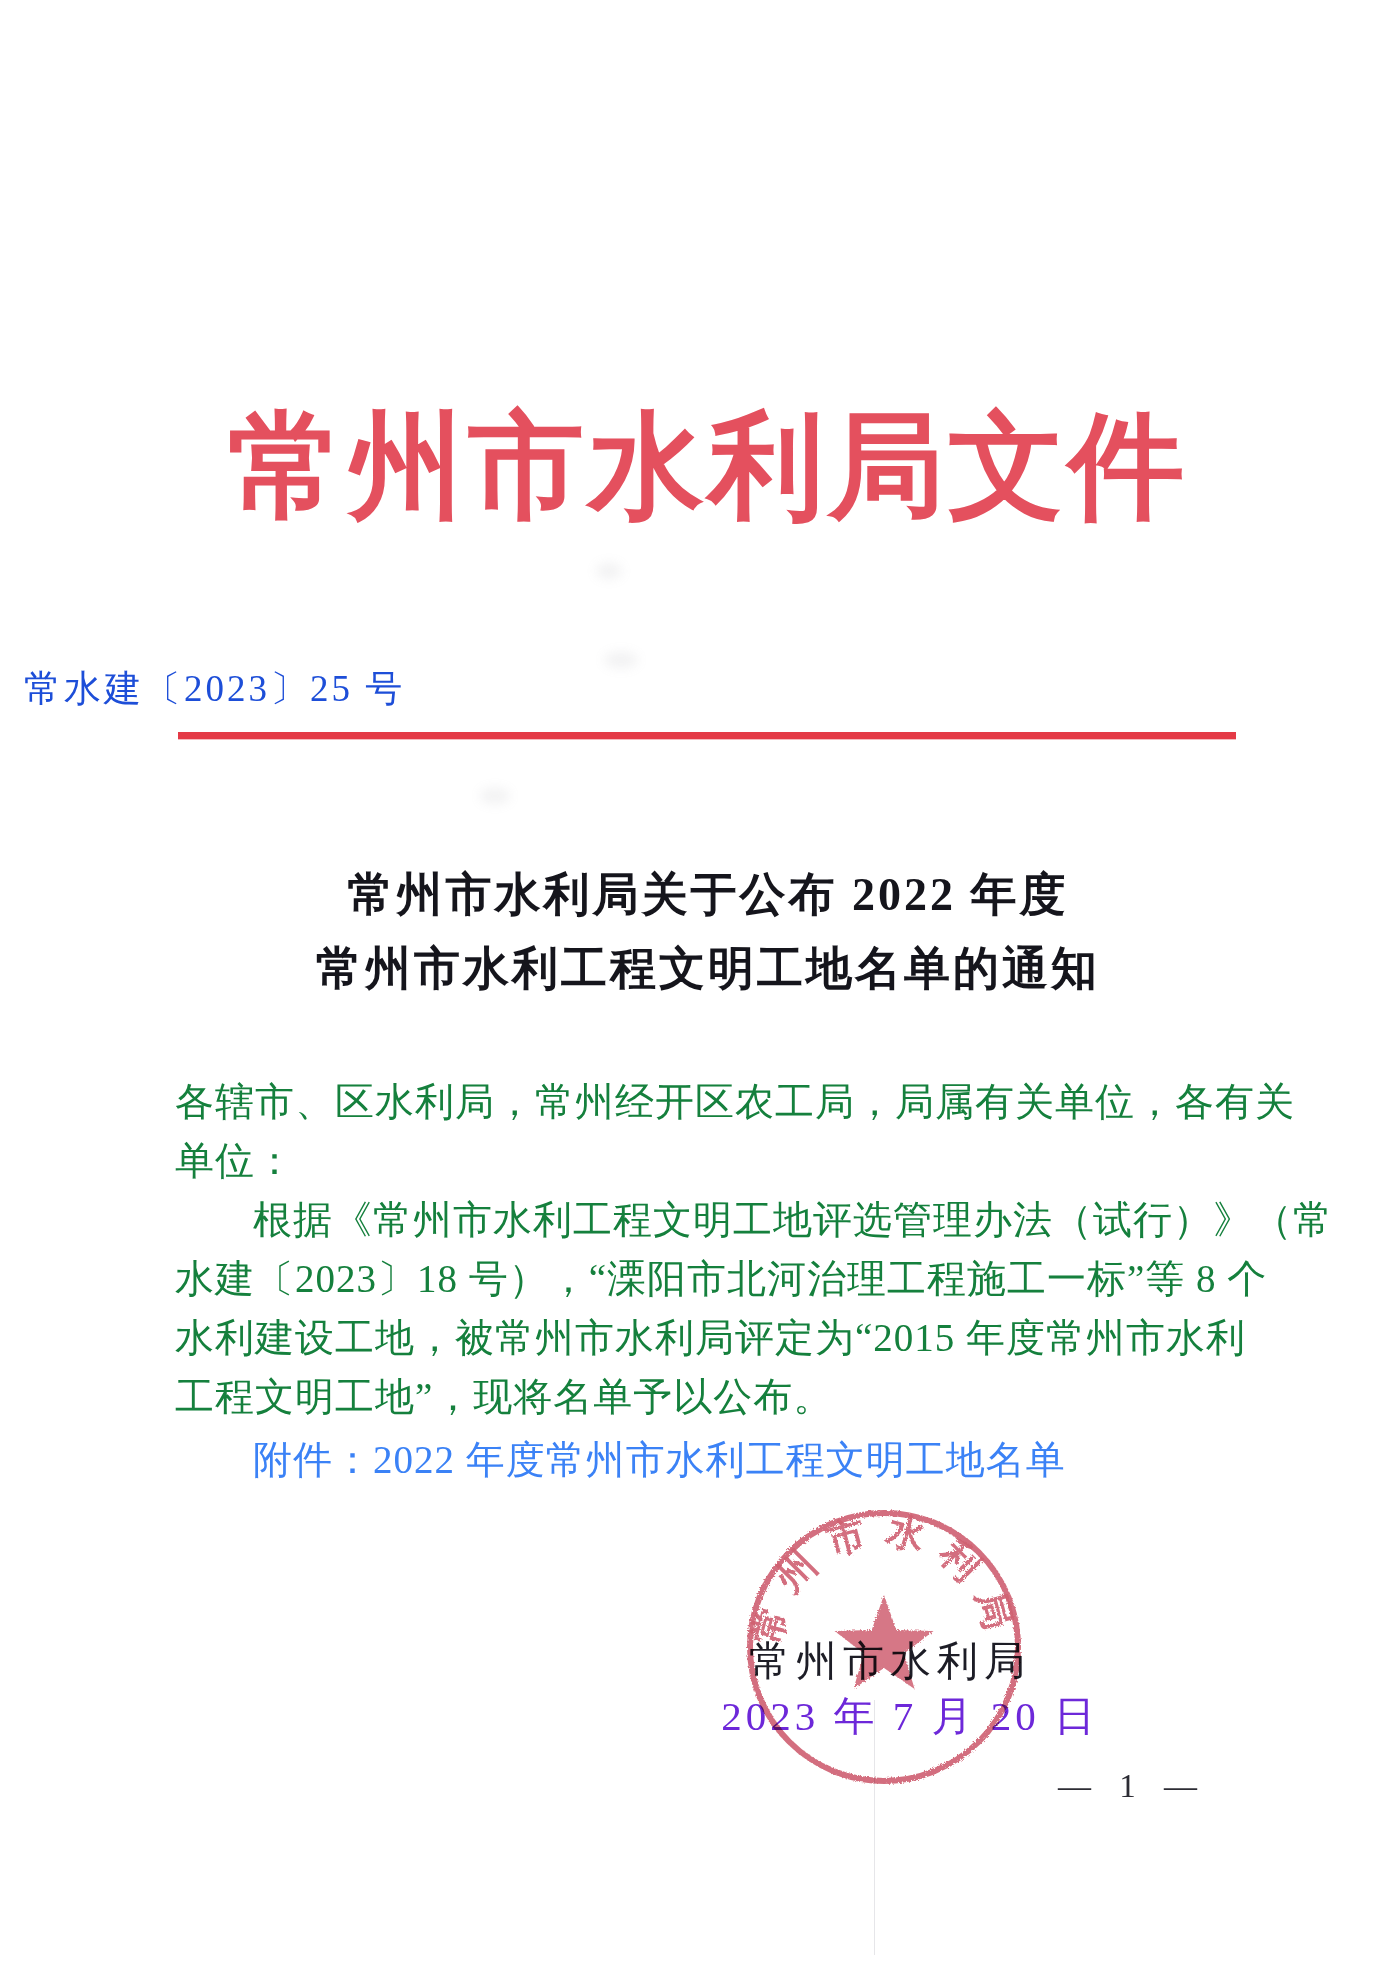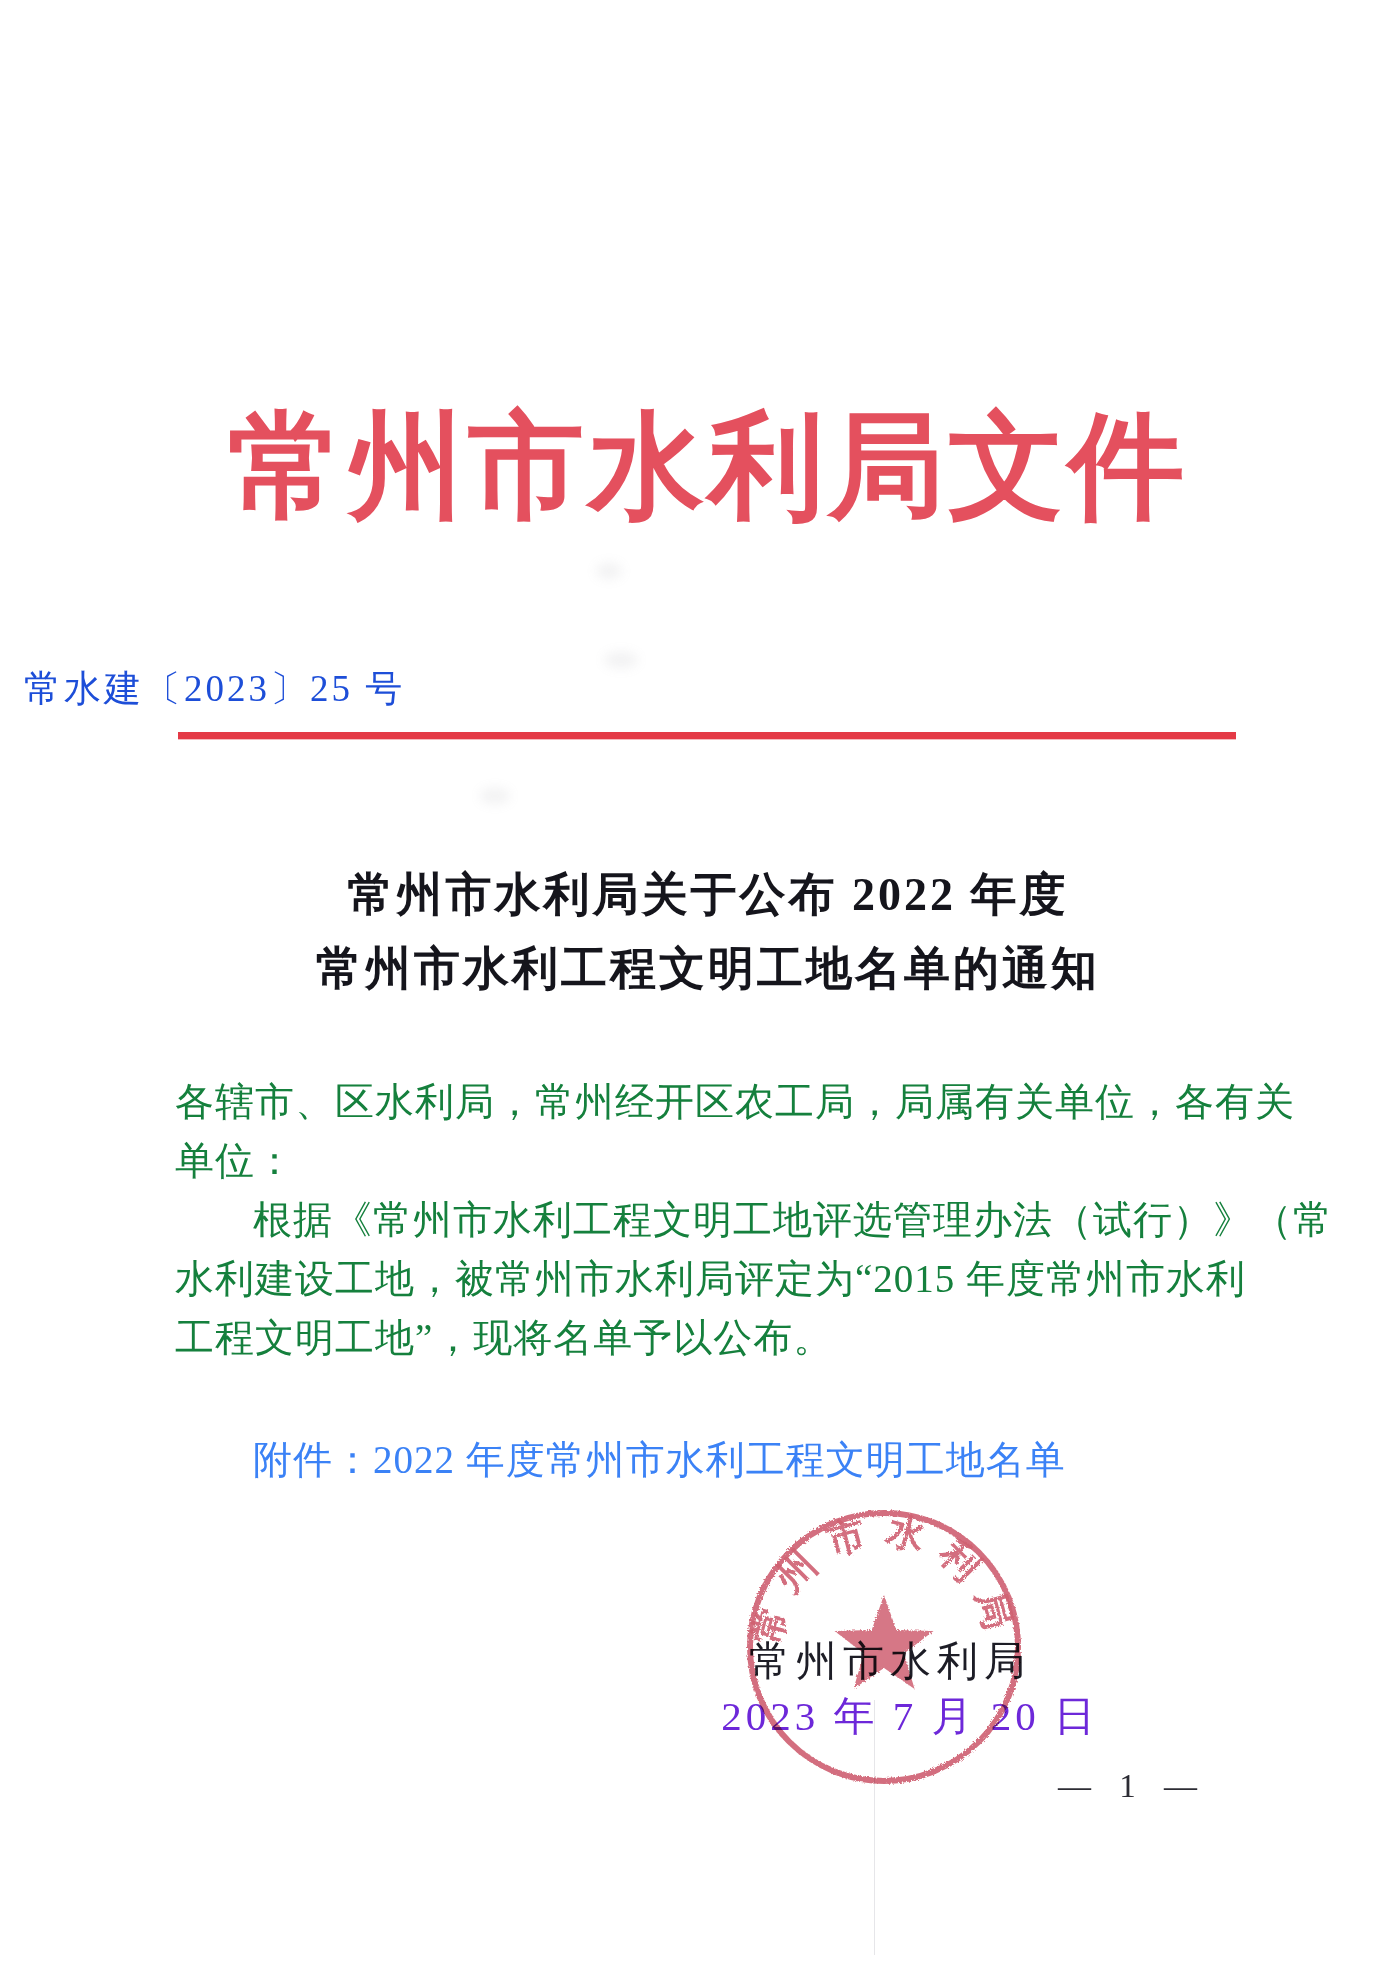--- a/index.html
+++ b/index.html
@@ -141,20 +141,21 @@
 
   <div class="notice-title">
     <div class="t-line">常州市水利局关于公布 2022 年度</div>
     <div class="t-line">常州市水利工程文明工地名单的通知</div>
   </div>
 
   <div class="body-text">
     <div class="b-line">各辖市、区水利局，常州经开区农工局，局属有关单位，各有关</div>
     <div class="b-line">单位：</div>
     <div class="b-line indent">根据《常州市水利工程文明工地评选管理办法（试行）》（常</div>
+    <div class="b-line">水建〔2023〕18 号），“溧阳市北河治理工程施工一标”等 8 个</div>
     <div class="b-line">水利建设工地，被常州市水利局评定为“2015 年度常州市水利</div>
     <div class="b-line">工程文明工地”，现将名单予以公布。</div>
   </div>
 
   <div class="attachment indent">附件：2022 年度常州市水利工程文明工地名单</div>
 
   <div class="sig-issuer">常州市水利局</div>
   <div class="sig-date">2023 年 7 月 20 日</div>
 
   <svg class="seal" viewBox="0 0 284 284" xmlns="http://www.w3.org/2000/svg">

